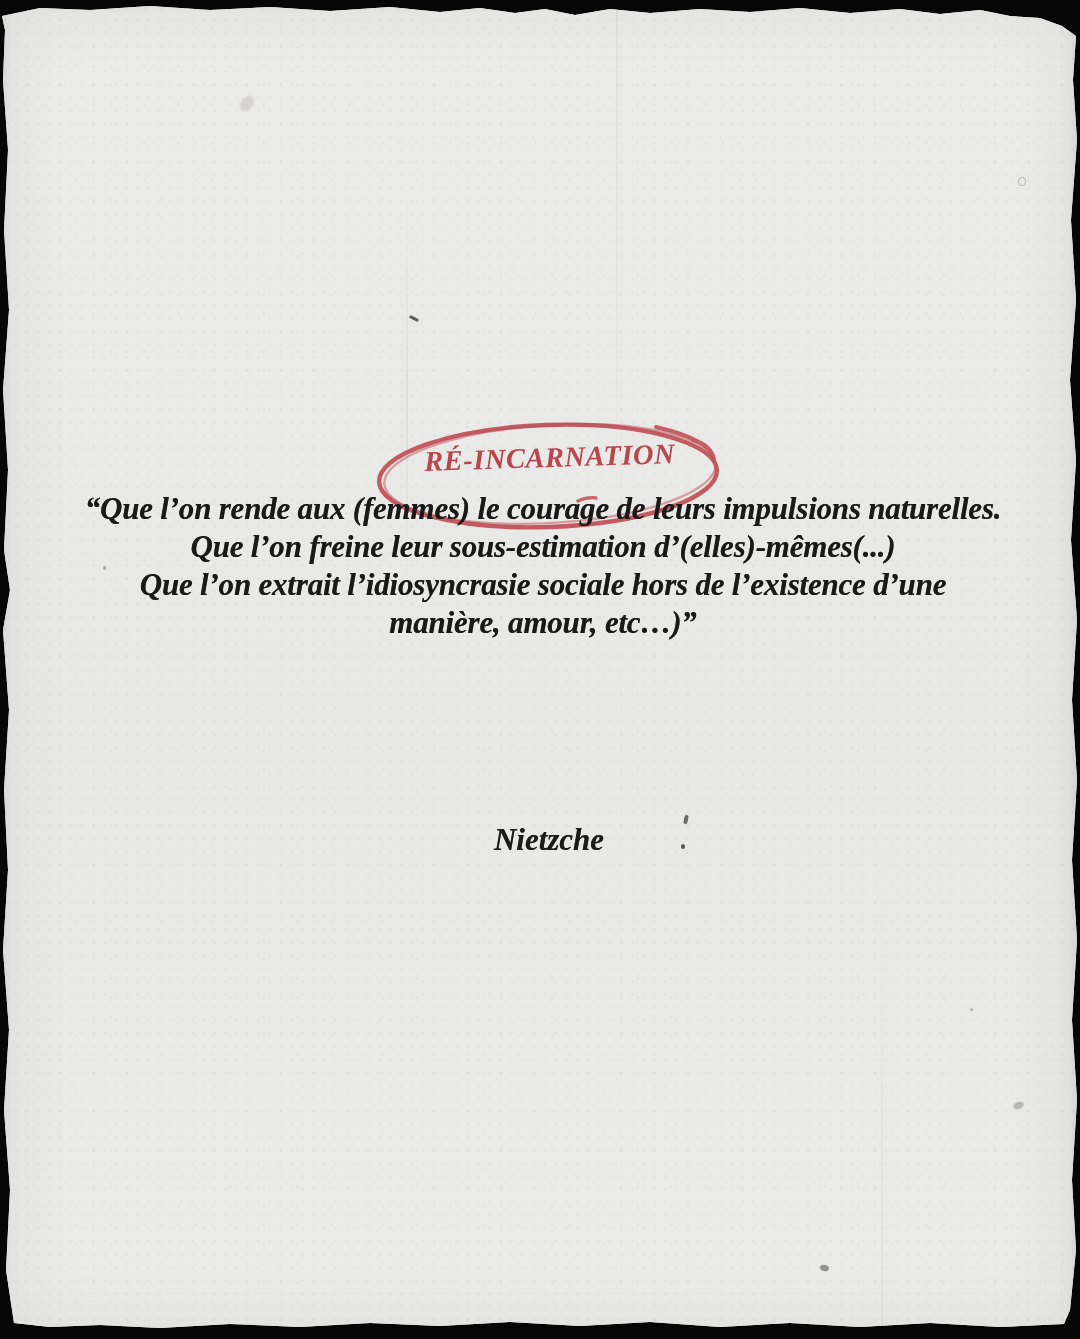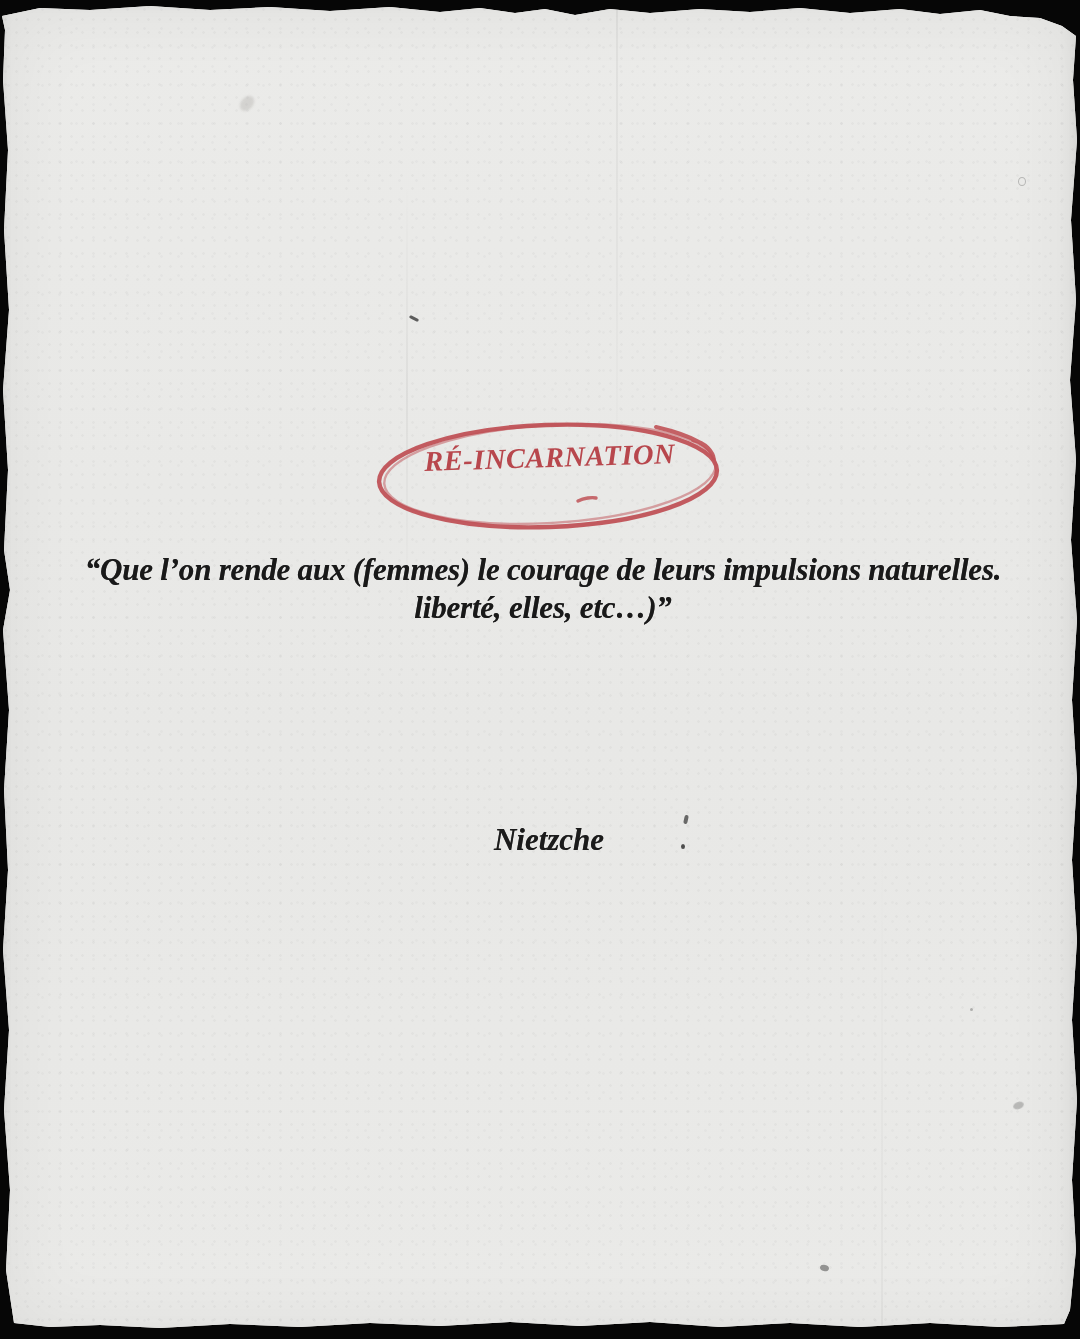--- a/index.html
+++ b/index.html
@@ -47,21 +47,21 @@
       inset 0 0 80px rgba(0,0,0,0.07),
       inset -6px 0 26px -12px rgba(0,0,0,0.18),
       inset 0 -6px 24px -12px rgba(0,0,0,0.14),
       inset 6px 0 20px -12px rgba(0,0,0,0.10);
     pointer-events: none;
   }
   .crease {
     position: absolute; width: 2px; pointer-events: none;
   }
   .quote {
-    position: absolute; left: 0; right: 0; top: 551px;
+    position: absolute; left: 0; right: 0; top: 490px;
     text-align: center;
     font-style: italic; font-weight: 700;
     font-size: 31px; line-height: 38px;
     color: #191919;
     letter-spacing: -0.2px;
     text-shadow: 0 0 0.5px rgba(25,25,25,0.7);
     padding-left: 6px;
   }
   .quote-line { white-space: nowrap; }
   .attribution {
@@ -115,20 +115,22 @@
           <ellipse cx="186" cy="62" rx="166" ry="49" stroke-width="2.4" transform="rotate(-3.4 186 62)" opacity="0.5"></ellipse>
           <path d="M 292,15 C 322,22 349,33 350,48 C 349,39 341,31 329,28" stroke-width="4" opacity="0.9"></path>
           <path d="M 214,89 C 220,86 228,85 232,86" stroke-width="3.4" opacity="0.85"></path>
         </g>
         <text x="186" y="55" text-anchor="middle" font-size="28.5" font-style="italic" font-weight="bold" fill="#b8474d" letter-spacing="0.5" transform="rotate(-1.8 186 55)" font-family="&quot;Liberation Serif&quot;,&quot;DejaVu Serif&quot;,serif">RÉ-INCARNATION</text>
       </svg>
     </div>
 
     <div class="quote">
       <div class="quote-line">“Que l’on rende aux (femmes) le courage de leurs impulsions naturelles.</div>
-      <div class="quote-line">liberté, elles, etc…)”</div>
+      <div class="quote-line">Que l’on freine leur sous-estimation d’(elles)-mêmes(...)</div>
+      <div class="quote-line">Que l’on extrait l’idiosyncrasie sociale hors de l’existence d’une</div>
+      <div class="quote-line">manière, amour, etc…)”</div>
     </div>
 
     <div class="attribution">Nietzche</div>
 
     <div class="vignette"></div>
   </div>
 </div>
 
 </body></html>

